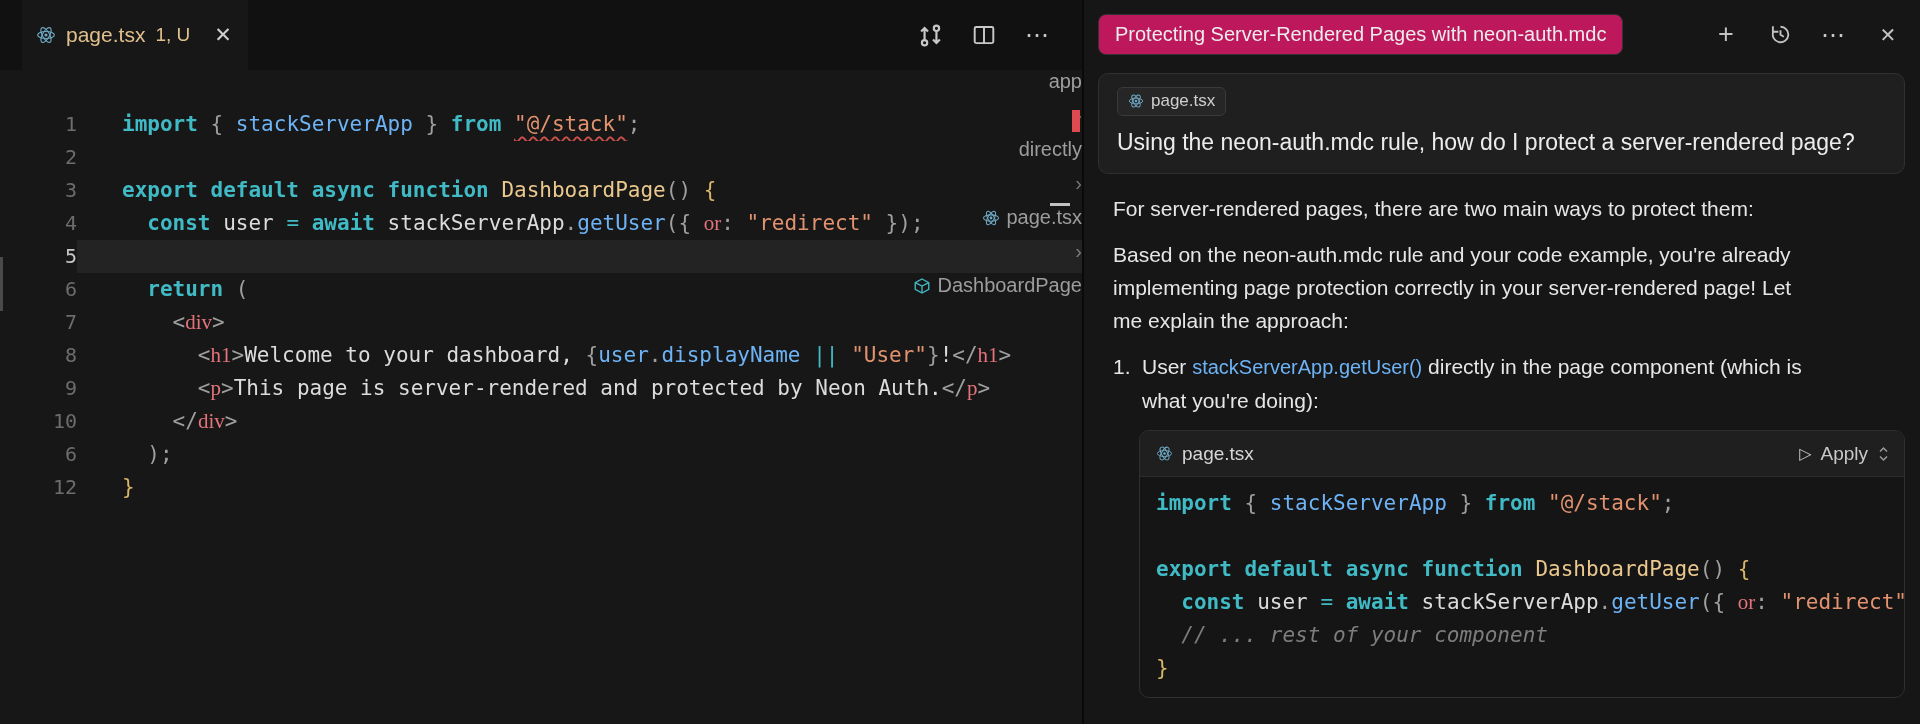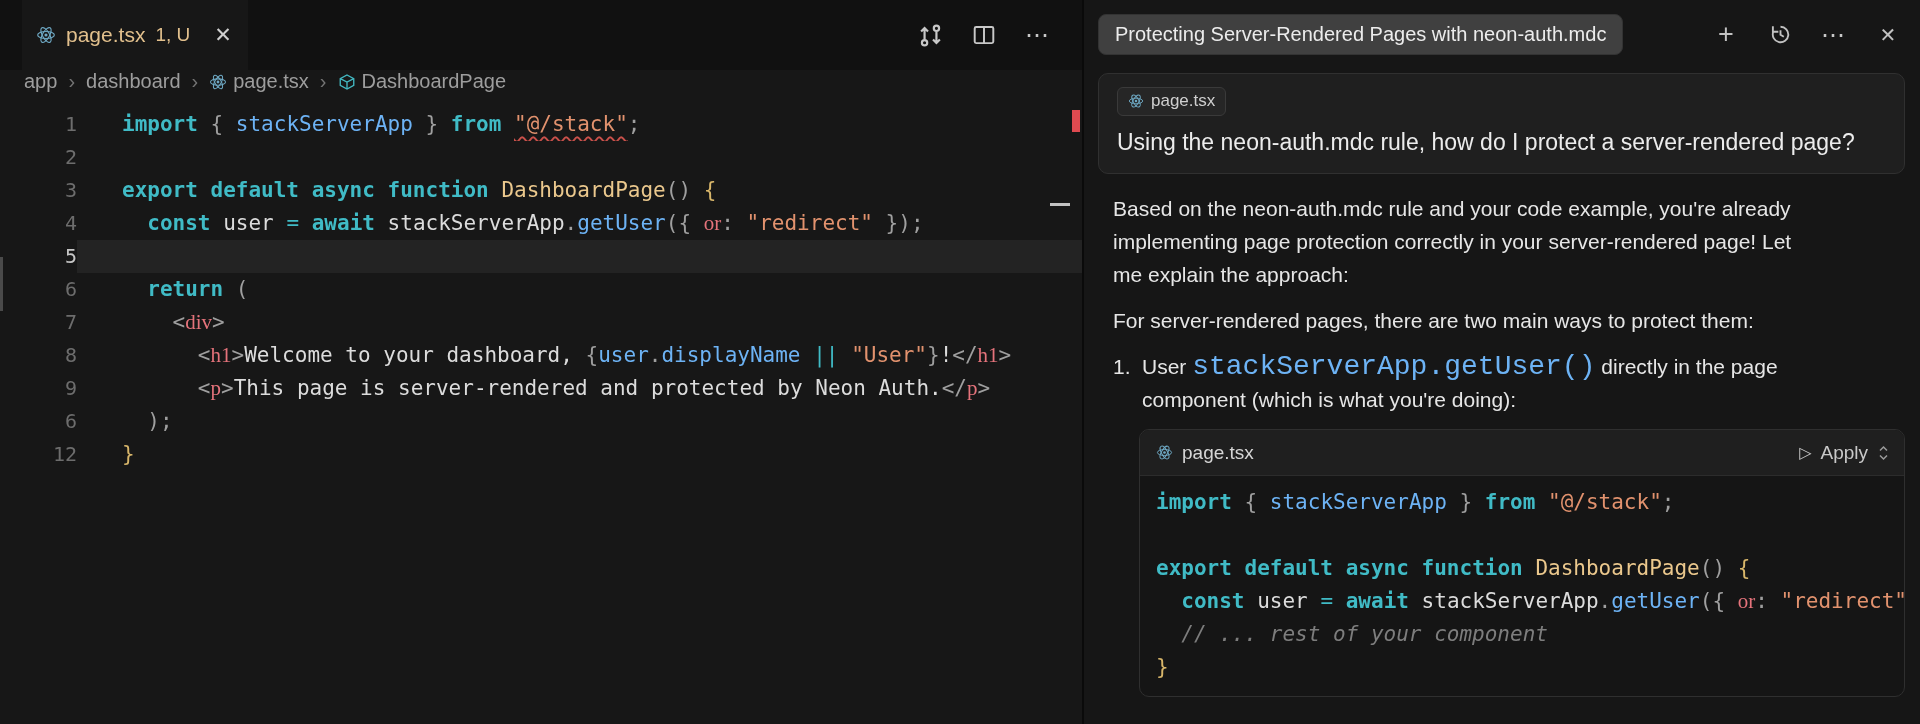--- a/index.html
+++ b/index.html
@@ -13,22 +13,22 @@
   .tab { display:flex; align-items:center; gap:10px; padding:0 16px 0 14px;
          margin-left:22px; background:#171717; cursor:pointer; }
   .tab-label { color:#e2c08d; font-size:21px; }
   .tab-badge { color:#e2c08d; font-size:19px; }
   .tab-close { color:#cfcfcf; font-size:21px; margin-left:14px; }
   .tabbar-actions { margin-left:auto; display:flex; align-items:center; gap:26px;
                     padding-right:30px; color:#c8c8c8; }
   .icon-btn { display:flex; align-items:center; justify-content:center; width:28px; height:28px; }
   .ellipsis { font-size:24px; letter-spacing:2px; color:#c8c8c8; }
 
-  .breadcrumb { height:38px; display:flex; align-items:flex-start; gap:11px;
-                padding-left:24px; color:#9d9d9d; font-size:20px; }
+  .breadcrumb { height:38px; display:flex; align-items:flex-end; gap:11px;
+                padding-left:40px; color:#9d9d9d; font-size:20px;flex-direction:column; }
   .crumb { display:flex; align-items:center; gap:6px; }
   .crumb-sep { color:#757575; font-size:20px; }
 
   
   .code-area { position:relative; font-family:"DejaVu Sans Mono", monospace; font-size:21px; }
   .code-row { display:flex; height:33px; line-height:33px; }
   .gutter { width:77px; flex:none; text-align:right; color:#6d6d6d; font-size:20px; }
   .code-line { flex:1; white-space:pre; padding-left:45px; overflow:hidden; }
   .code-row.active .code-line { background:rgba(255,255,255,0.055); }
   .code-row.active .gutter { color:#c6c6c6; }
@@ -49,41 +49,41 @@
 
   .error-marker { position:absolute; right:2px; top:110px; width:8px; height:22px; background:#df4a50; }
   .ruler-dash   { position:absolute; right:12px; top:203px; width:20px; height:3px; background:#c2c2c2; }
   .left-nub     { position:absolute; left:0; top:257px; width:3px; height:54px; background:#4a4a4a; }
 
   .pane-divider { width:2px; background:#0a0a0a; }
 
   
   .chat-pane { position:relative; flex:1; background:#161616; display:flex; flex-direction:column; overflow:hidden; }
   .chat-header { display:flex; align-items:center; justify-content:space-between; padding:14px 18px 0 14px; }
-  .chat-title { border:1px solid #333333; background:#404040; border-radius:8px; padding:8px 16px;
+  .chat-title { border:1px solid #333333; background:#be185d; border-radius:8px; padding:8px 16px;
                 font-size:20px; color:#ececec; white-space:nowrap; overflow:hidden; text-overflow:ellipsis; max-width:640px; }
   .chat-header-actions { display:flex; align-items:center; gap:26px; color:#c2c2c2; padding-left:12px; }
   .plus-glyph { font-size:27px; font-weight:300; line-height:1; }
   .close-glyph { font-size:20px; }
 
   .chat-body { flex:1; padding:18px 15px 0 14px; overflow:hidden; color:#e6e6e6; font-size:21px; }
 
   .user-card { background:#1f1f1f; border:1px solid #303030; border-radius:10px;
                padding:13px 18px 16px; margin-bottom:18px; }
   .file-chip { display:inline-flex; align-items:center; gap:7px; border:1px solid #3a3a3a; background:#262626;
                border-radius:6px; padding:3px 10px 4px; font-size:17px; color:#cfcfcf; margin-bottom:11px; }
   .user-question { font-size:23px; color:#ececec; line-height:30px; }
 
   .assistant { padding-left:15px; line-height:33px; color:#e6e6e6; }
   .para { max-width:700px; margin:0 0 13px; }
   .para.nowrap { white-space:nowrap; max-width:none; }
   .list-row { display:flex; margin:0 0 13px; }
   .li-marker { width:29px; flex:none; }
   .li-content { max-width:700px; }
-  .inline-code { font-family:Liberation Mono, monospace; font-size:28px; color:#6db3f5; }
+  .inline-code { font-family:Liberation Sans, sans-serif; font-size:20px; color:#6db3f5; }
 
   .code-card { margin-left:26px; border:1px solid #2f2f2f; border-radius:10px; overflow:hidden; background:#151515; }
   .code-card-header { display:flex; align-items:center; justify-content:space-between;
                       height:46px; background:#1f1f1f; border-bottom:1px solid #2c2c2c; padding:0 14px 0 16px; }
   .code-card-file { display:flex; align-items:center; gap:9px; font-size:19px; color:#d6d6d6; }
   .apply-btn { display:flex; align-items:center; gap:9px; color:#c9c9c9; font-size:19px; cursor:pointer; }
   .play-glyph { font-size:16px; }
   .code-card-body { padding:10px 0 12px 16px; font-family:"DejaVu Sans Mono", monospace;
                     font-size:21px; overflow:hidden; }
   .code-card-body .code-line { padding-left:0; }
@@ -129,21 +129,21 @@
         <span class="icon-btn ellipsis">⋯</span>
       </div>
     </div>
 
     <div class="breadcrumb">
       <span class="crumb">
           <span>app</span>
         </span>
       <span class="crumb-sep">›</span>
       <span class="crumb">
-          <span>dashboard</span>
+          <span>directly</span>
         </span>
       <span class="crumb-sep">›</span>
       <span class="crumb">
         <svg width="18" height="18" viewBox="0 0 24 24">
             <g stroke="#6ea8c3" fill="none" stroke-width="1.4">
               <ellipse cx="12" cy="12" rx="10" ry="4.2"></ellipse>
               <ellipse cx="12" cy="12" rx="10" ry="4.2" transform="rotate(60 12 12)"></ellipse>
               <ellipse cx="12" cy="12" rx="10" ry="4.2" transform="rotate(120 12 12)"></ellipse>
             </g>
             <circle cx="12" cy="12" r="1.9" fill="#6ea8c3"></circle>
@@ -191,20 +191,24 @@
         </div>
         <div class="code-row">
           <span class="gutter">8</span>
           <span class="code-line"><span class="tk-txt">      </span><span class="tk-punc">&lt;</span><span class="tk-tag">h1</span><span class="tk-punc">&gt;</span><span class="tk-txt">Welcome to your dashboard, </span><span class="tk-punc">{</span><span class="tk-call">user</span><span class="tk-punc">.</span><span class="tk-call">displayName</span><span class="tk-txt"> </span><span class="tk-op">||</span><span class="tk-txt"> </span><span class="tk-str">"User"</span><span class="tk-punc">}</span><span class="tk-txt">!</span><span class="tk-punc">&lt;/</span><span class="tk-tag">h1</span><span class="tk-punc">&gt;</span></span>
         </div>
         <div class="code-row">
           <span class="gutter">9</span>
           <span class="code-line"><span class="tk-txt">      </span><span class="tk-punc">&lt;</span><span class="tk-tag">p</span><span class="tk-punc">&gt;</span><span class="tk-txt">This page is server-rendered and protected by Neon Auth.</span><span class="tk-punc">&lt;/</span><span class="tk-tag">p</span><span class="tk-punc">&gt;</span></span>
         </div>
         <div class="code-row">
+          <span class="gutter">10</span>
+          <span class="code-line"><span class="tk-txt">    </span><span class="tk-punc">&lt;/</span><span class="tk-tag">div</span><span class="tk-punc">&gt;</span></span>
+        </div>
+        <div class="code-row">
           <span class="gutter">6</span>
           <span class="code-line"><span class="tk-txt">  </span><span class="tk-punc">);</span></span>
         </div>
         <div class="code-row">
           <span class="gutter">12</span>
           <span class="code-line"><span class="tk-brk">}</span></span>
         </div>
       </div>
 
     <div class="error-marker"></div>
@@ -243,22 +247,22 @@
                 <ellipse cx="12" cy="12" rx="10" ry="4.2" transform="rotate(120 12 12)"></ellipse>
               </g>
               <circle cx="12" cy="12" r="1.9" fill="#6ea8c3"></circle>
             </svg>
           <span>page.tsx</span>
         </div>
         <div class="user-question">Using the neon-auth.mdc rule, how do I protect a server-rendered page?</div>
       </div>
 
       <div class="assistant">
+        <p class="para nowrap">For server-rendered pages, there are two main ways to protect them:</p>
         <p class="para">Based on the neon-auth.mdc rule and your code example, you're already implementing page protection correctly in your server-rendered page! Let me explain the approach:</p>
-        <p class="para nowrap">For server-rendered pages, there are two main ways to protect them:</p>
 
         <div class="list-row">
           <span class="li-marker">1.</span>
           <span class="li-content"><span>User </span><code class="inline-code">stackServerApp.getUser()</code><span> directly in the page component (which is what you're doing):</span></span>
         </div>
 
         <div class="code-card">
           <div class="code-card-header">
             <div class="code-card-file">
               <svg width="17" height="17" viewBox="0 0 24 24">

